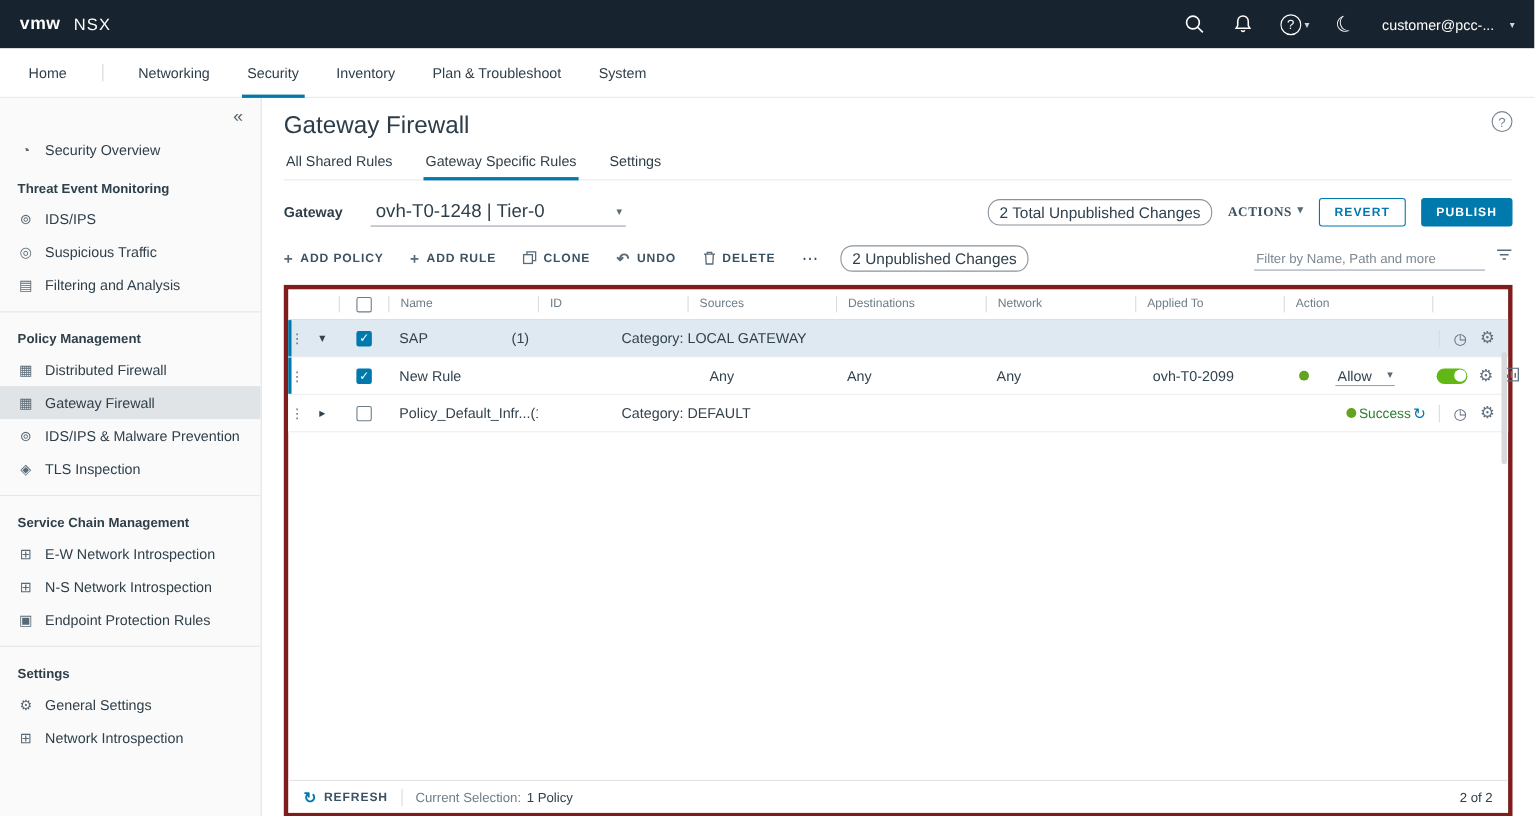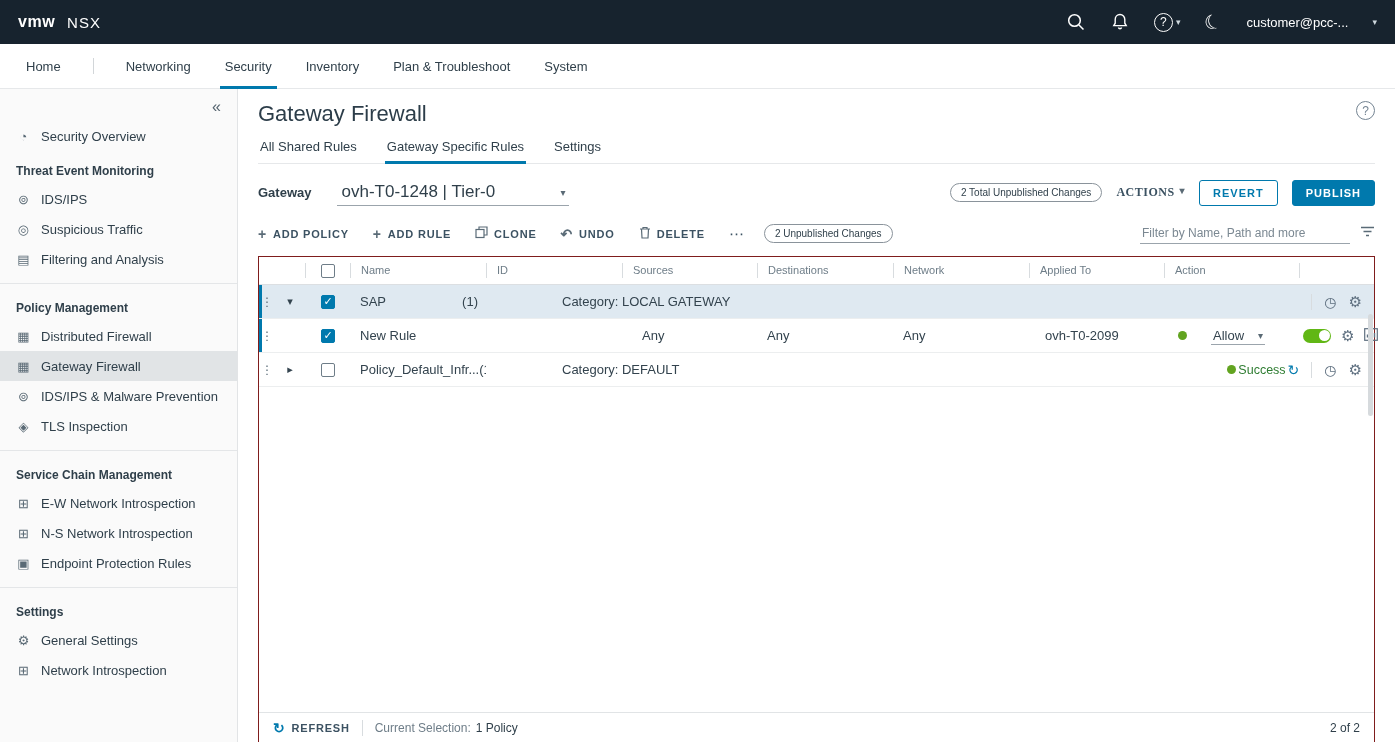--- a/index.html
+++ b/index.html
@@ -11,21 +11,21 @@
   .logo { font-size:16px; font-weight:700; letter-spacing:.5px; }
   .product { margin-left:12px; font-size:15px; letter-spacing:1px; }
   .hdr-right { margin-left:auto; display:flex; align-items:center; gap:24px; }
   .hdr-icon { display:flex; align-items:center; justify-content:center; cursor:pointer; }
   .q-circle { width:19px; height:19px; border:1.5px solid #fff; border-radius:50%;
     display:flex; align-items:center; justify-content:center; font-size:12px; }
   .caret { font-size:9px; color:#cfd8de; }
   .caret::before { content:"▾"; }
   .moon { font-size:20px; transform:rotate(-20deg); }
   .moon::before { content:"☾"; }
-  .account { display:flex; align-items:center; gap:24px; font-size:13px; cursor:pointer; }
+  .account { display:flex; align-items:center; gap:14px; font-size:13px; cursor:pointer; }
 
   
   .nav { height:45px; border-bottom:1px solid #e6e8ea; display:flex; align-items:stretch; padding-left:24px; background:#fff; }
   .nav-item { display:flex; align-items:center; padding:0 2px; margin-right:30px; font-size:13px; color:#2f3f4a; position:relative; cursor:pointer; }
   .nav-item.active::after { content:""; position:absolute; left:-3px; right:-3px; bottom:-1px; height:3px; background:#0079ad; }
   .nav-divider { width:1px; background:#d2d6d9; height:16px; align-self:center; margin-right:30px; }
 
   .layout { display:flex; height:664px; }
 
   
@@ -53,42 +53,42 @@
   .page-tabs { display:flex; gap:26px; margin-top:12px; border-bottom:1px solid #e6e8ea; }
   .ptab { font-size:13px; color:#2f3f4a; padding:0 2px 9px; position:relative; cursor:pointer; }
   .ptab.active::after { content:""; position:absolute; left:0; right:0; bottom:-1px; height:3px; background:#0079ad; }
 
   .gateway-row { display:flex; align-items:center; margin-top:15px; }
   .gw-label { font-size:13px; font-weight:700; margin-right:26px; }
   .gw-select { width:232px; display:flex; align-items:center; justify-content:space-between;
     border-bottom:1px solid #9ba4ac; padding:3px 4px; font-size:17px; cursor:pointer; }
   .sel-caret { font-size:10px; color:#5a6a75; } .sel-caret::before { content:"▾"; }
   .gw-right { margin-left:auto; display:flex; align-items:center; gap:14px; }
-  .pill { border:1px solid #8a939b; border-radius:11px; padding:3px 10px; font-size:10px; color:#2f3f4a; background:#fff; cursor:pointer; white-space:nowrap; }
+  .pill { border:1px solid #8a939b; border-radius:11px; padding:3px 10px; font-size:14px; color:#2f3f4a; background:#fff; cursor:pointer; white-space:nowrap; }
   .actions-btn { display:flex; align-items:flex-start; gap:5px; font-size:12px; letter-spacing:.5px; color:#3c5262; font-weight:700; cursor:pointer;font-family:Liberation Serif, serif; }
   .btn { border-radius:3px; font-size:11px; letter-spacing:1px; padding:6px 13px; font-weight:700; cursor:pointer; }
   .btn.outline { border:1px solid #0079ad; color:#0079ad; background:#fff; }
   .btn.primary { border:1px solid #0079ad; background:#0079ad; color:#fff; }
 
   
   .toolbar { display:flex; align-items:center; margin-top:17px; }
   .tool { display:flex; align-items:center; gap:6px; font-size:11px; letter-spacing:.8px;
     color:#3c5262; margin-right:24px; font-weight:700; cursor:pointer; white-space:nowrap; }
   .tico { font-size:13px; color:#5a6b77; line-height:1; }
   .plus-ic::before { content:"+"; font-size:14px; }
   .undo-ic::before { content:"↶"; font-size:14px; }
   .more-btn { font-size:15px; color:#3c5262; margin-right:20px; cursor:pointer; }
   .more-btn::before { content:"⋯"; }
   .filter-wrap { margin-left:auto; display:flex; align-items:center; gap:10px; }
   .filter-input { border:0; border-bottom:1px solid #9ba4ac; background:transparent; width:210px;
     font-size:12px; padding:3px 2px; color:#2f3f4a; font-family:inherit; outline:none; }
   .filter-input::placeholder { color:#7b8892; }
 
   
-  .grid-container { margin-top:12px; border:1px solid #7f1d1d; flex:1; display:flex; flex-direction:column; position:relative; }
+  .grid-container { margin-top:12px; border:4px solid #7f1d1d; flex:1; display:flex; flex-direction:column; position:relative; }
   .cols { display:grid; grid-template-columns:16px 30px 45px 136px 136px 135px 136px 136px 135px 135px 1fr; }
   .grid-header { height:28px; align-items:center; border-bottom:1px solid #dcdfe2; font-size:11px; color:#6e7d88; }
   .gh { padding-left:10px; border-left:1px solid #d8dcdf; height:15px; line-height:15px; white-space:nowrap; overflow:hidden; }
   .gh-check { display:flex; align-items:center; justify-content:center; border-left:1px solid #d8dcdf; height:15px; }
   .grid-body { flex:1; position:relative; }
   .row { height:34px; align-items:center; border-bottom:1px solid #eceeef; font-size:13px; color:#33434e; position:relative; background:#fff; }
   .row.flexrow { display:flex; }
   .row.sel { background:#dfe9f1; }
   .row.inblock::before { content:""; position:absolute; left:0; top:0; bottom:0; width:3px; background:#0079ad; }
   .drag { width:16px; text-align:center; color:#5a6b77; font-size:12px; cursor:grab; flex:none; }

